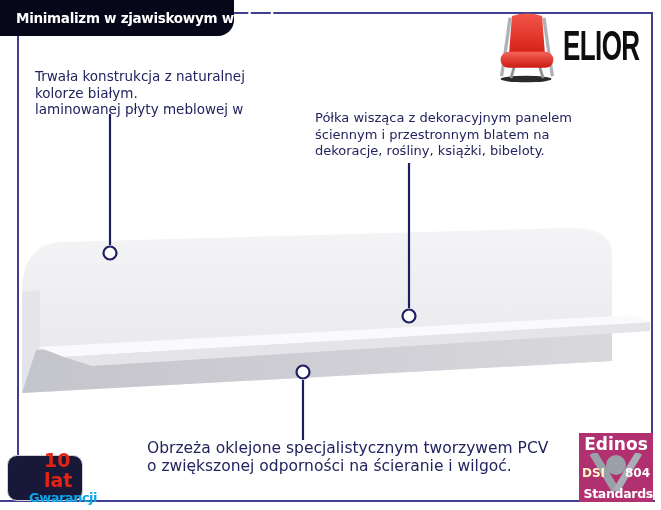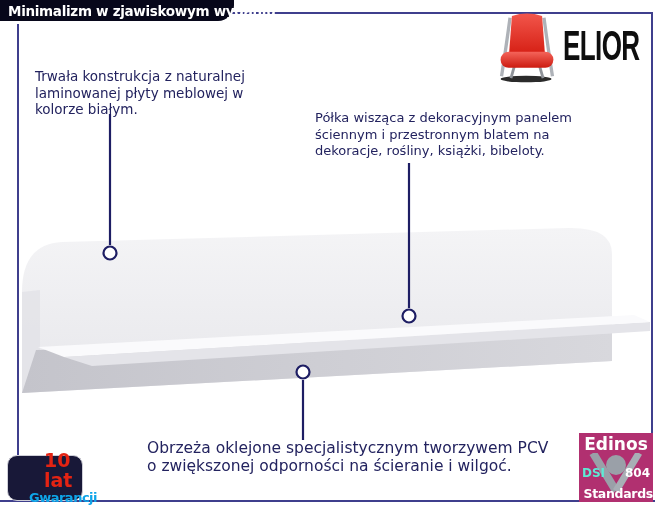--- a/index.html
+++ b/index.html
@@ -17,22 +17,22 @@
   .stage{position:relative;width:661px;height:510px;background:#fff;overflow:hidden;}
 
   
   .frame{position:absolute;background:var(--frame-line);}
   .frame-left{left:17px;top:24px;width:2px;height:478px;}
   .frame-right{left:651px;top:12px;width:2px;height:490px;}
   .frame-top{left:228px;top:12px;width:425px;height:2px;}
   .frame-bottom{left:0;top:500px;width:655px;height:2px;}
 
   
-  .banner{position:absolute;left:0;top:0;width:234px;height:21px;background:var(--banner-bg);
-    border-radius:0 0 16px 0;display:flex;align-items:center;padding-left:8px;z-index:4;}
+  .banner{position:absolute;left:0;top:0;width:234px;height:36px;background:var(--banner-bg);
+    border-radius:0 0 16px 0;display:flex;align-items:center;padding-left:16px;z-index:4;}
   .banner span{color:#fff;font-weight:bold;font-size:13.5px;letter-spacing:-0.3px;white-space:nowrap;}
 
   
   .logo{position:absolute;left:488px;top:8px;width:170px;height:80px;z-index:4;}
   .logo .chair{position:absolute;left:6px;top:2px;}
   .logo .brand{position:absolute;left:75px;top:14px;font-size:42px;font-weight:bold;
     letter-spacing:-1px;color:var(--logo-black);transform:scaleX(0.62);transform-origin:0 0;
     font-family:"Liberation Sans",sans-serif;}
 
   
@@ -51,21 +51,21 @@
     display:flex;flex-direction:column;align-items:center;justify-content:center;padding-left:36px;}
   .badge-warranty .w-value{color:var(--warranty-red);font-size:19px;font-weight:bold;line-height:20px;}
   .badge-warranty .w-label{color:#0ea5e9;font-size:13px;font-weight:bold;line-height:16px;letter-spacing:-0.5px;}
 
   
   .badge-standards{position:absolute;left:579px;top:433px;width:74px;height:69px;z-index:5;
     background:var(--standards-bg);padding-left:19px;}
   .badge-standards .s-brand{position:absolute;top:1px;left:0;width:100%;text-align:center;
     color:#fff;font-size:17px;font-weight:bold;}
   .badge-standards .v-icon{position:absolute;left:10px;top:20px;}
-  .badge-standards .s-left{position:absolute;left:3px;top:33px;color:#5eead4;font-size:12px;font-weight:bold;}
+  .badge-standards .s-left{position:absolute;left:3px;top:33px;color:#fef9c3;font-size:12px;font-weight:bold;}
   .badge-standards .s-right{position:absolute;right:3px;top:33px;color:#ffffff;font-size:12px;font-weight:bold;}
   .badge-standards .s-label{position:absolute;bottom:1px;left:0;width:100%;text-align:right;
     color:#fff;font-size:12.5px;font-weight:bold;letter-spacing:-0.3px;}
 </style>
 </head>
 <body>
 
 <div class="stage">
 
   <div class="frame frame-left"></div>
@@ -123,22 +123,22 @@
       <circle cx="110" cy="253" r="6.5" fill="#fff"></circle>
       <line x1="409" y1="163" x2="409" y2="308"></line>
       <circle cx="409" cy="316" r="6.5" fill="#fff"></circle>
       <circle cx="303" cy="372" r="6.5" fill="#fff"></circle>
       <line x1="303" y1="380" x2="303" y2="440"></line>
     </g>
   </svg>
 
   <div class="callout callout-1">
     <div>Trwała konstrukcja z naturalnej</div>
+    <div>kolorze białym.</div>
     <div>laminowanej płyty meblowej w</div>
-    <div>kolorze białym.</div>
   </div>
 
   <div class="callout callout-2">
     <div>Półka wisząca z dekoracyjnym panelem</div>
     <div>ściennym i przestronnym blatem na</div>
     <div>dekoracje, rośliny, książki, bibeloty.</div>
   </div>
 
   <div class="callout callout-3">
     <div>Obrzeża oklejone specjalistycznym tworzywem PCV</div>

